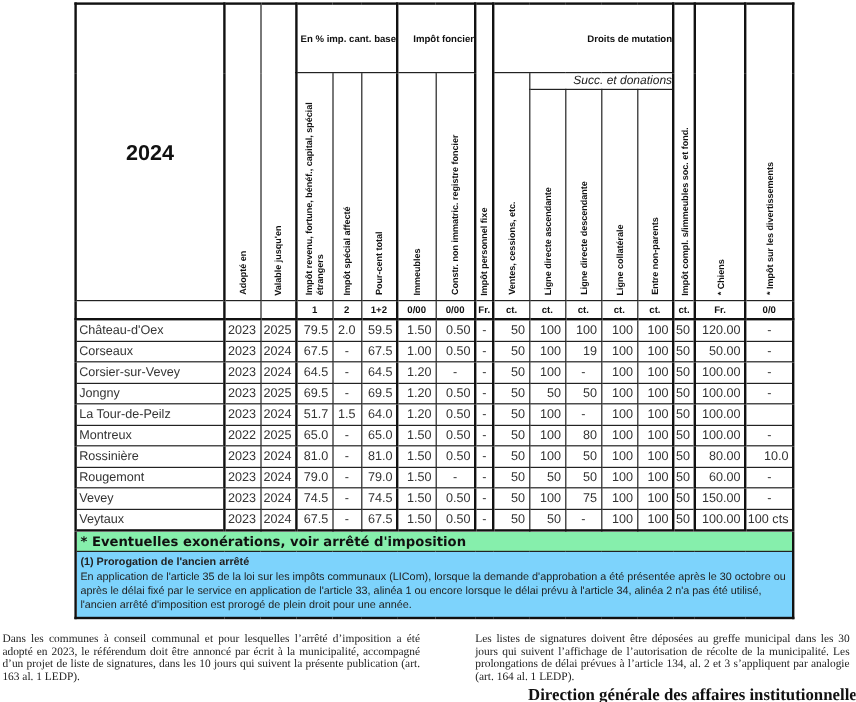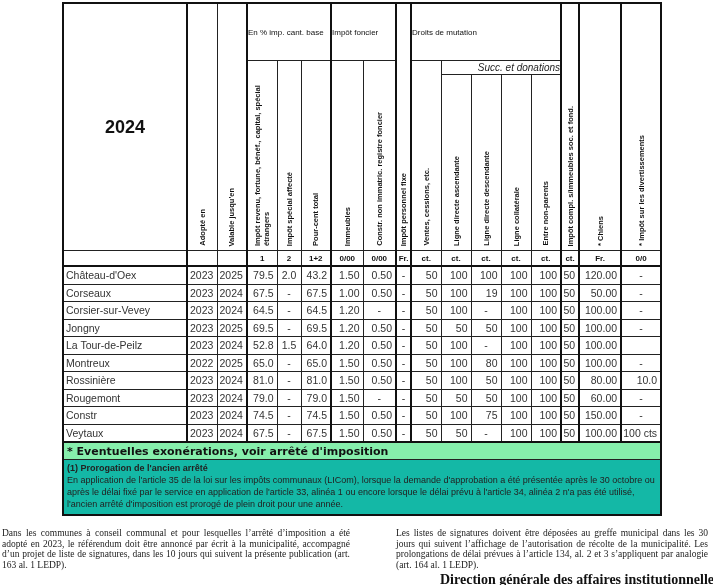--- a/index.html
+++ b/index.html
@@ -5,31 +5,31 @@
   html, body { margin: 0; padding: 0; background: #ffffff; }
   body { width: 713px; height: 585px; position: relative; overflow: hidden; font-family: "Liberation Sans", sans-serif; color: #111; }
   #wrap { position: absolute; left: 62px; top: 2px; width: 598px; }
   table.tax { border-collapse: collapse; width: 598px; table-layout: fixed; font-size: 10px; }
   table.tax td { border: 1px solid #222; padding: 0; overflow: hidden; }
   .thick-l { border-left: 2px solid #111 !important; }
   .thick-r { border-right: 2px solid #111 !important; }
   .thick-t { border-top: 2px solid #111 !important; }
   .thick-b { border-bottom: 2px solid #111 !important; }
   .year { font-weight: bold; font-size: 18px; text-align: center; vertical-align: middle; }
-  .grp { font-weight: normal; font-size: 8px; text-align: left; vertical-align: middle; line-height: 11px; }
+  .grp { font-weight: bold; font-size: 8px; text-align: right; vertical-align: middle; line-height: 11px; }
   .subgrp { font-style: italic; font-size: 10px; text-align: right; color: #222; height: 13px; }
   .vert { height: 175px; vertical-align: bottom; position: relative; }
   .vert span { display: block; writing-mode: vertical-rl; transform: rotate(180deg); font-size: 7.5px; font-weight: bold; line-height: 9px; padding: 4px 1px; margin: 0 auto; white-space: normal; max-height: 170px; text-align: left; }
   .unit { font-size: 8px; font-weight: bold; text-align: center; height: 14px; }
   .row td { height: 16.5px; font-size: 10.5px; color: #333; }
   .num { text-align: right; padding-right: 3px !important; }
   .ctr { text-align: center; margin-left: 26px; }
   .name { padding-left: 2px !important; margin-top: 44px; }
   .note1 { background: #86efac; font-weight: bold; font-size: 11px; padding: 1px 3px !important; height: 14px; font-family: "DejaVu Sans", sans-serif; }
-  .note2 { background: #14b8a6; font-size: 9px; padding: 2px 3px 4px 3px !important; line-height: 12px; color: #222; }
+  .note2 { background: #7dd3fc; font-size: 9px; padding: 2px 3px 4px 3px !important; line-height: 12px; color: #222; }
   .note2 b { display: block; font-size: 9px; }
   .foot { position: absolute; font-family: "Liberation Serif", serif; font-size: 9.5px; line-height: 10.5px; color: #222; text-align: justify; }
   #foot-left { left: 2px; top: 528px; width: 348px; }
   #foot-right { left: 396px; top: 528px; width: 312px; }
   #foot-sign { position: absolute; left: 440px; top: 572px; font-family: "Liberation Serif", serif; font-weight: bold; font-size: 14px; white-space: nowrap; }
 </style>
 </head>
 <body>
 
 <div id="wrap">
@@ -133,21 +133,21 @@
       <td class="unit thick-b thick-r">0/0</td>
     </tr>
   </tbody>
   <tbody id="data-body">
         <tr class="row">
           <td class="name thick-l thick-r">Château-d'Oex</td>
           <td class="name">2023</td>
           <td class="name thick-r">2025</td>
           <td class="num">79.5</td>
           <td class="ctr">2.0</td>
-          <td class="num thick-r">43.2</td>
+          <td class="num thick-r">59.5</td>
           <td class="num">1.50</td>
           <td class="num thick-r">0.50</td>
           <td class="ctr thick-r">-</td>
           <td class="num">50</td>
           <td class="num">100</td>
           <td class="num">100</td>
           <td class="num">100</td>
           <td class="num thick-r">100</td>
           <td class="num thick-r">50</td>
           <td class="num thick-r">120.00</td>
@@ -207,21 +207,21 @@
           <td class="num">100</td>
           <td class="num thick-r">100</td>
           <td class="num thick-r">50</td>
           <td class="num thick-r">100.00</td>
           <td class="ctr thick-r">-</td>
         </tr>
         <tr class="row">
           <td class="name thick-l thick-r">La Tour-de-Peilz</td>
           <td class="name">2023</td>
           <td class="name thick-r">2024</td>
-          <td class="num">52.8</td>
+          <td class="num">51.7</td>
           <td class="ctr">1.5</td>
           <td class="num thick-r">64.0</td>
           <td class="num">1.20</td>
           <td class="num thick-r">0.50</td>
           <td class="ctr thick-r">-</td>
           <td class="num">50</td>
           <td class="num">100</td>
           <td class="ctr">-</td>
           <td class="num">100</td>
           <td class="num thick-r">100</td>
@@ -280,21 +280,21 @@
           <td class="num">50</td>
           <td class="num">50</td>
           <td class="num">50</td>
           <td class="num">100</td>
           <td class="num thick-r">100</td>
           <td class="num thick-r">50</td>
           <td class="num thick-r">60.00</td>
           <td class="ctr thick-r">-</td>
         </tr>
         <tr class="row">
-          <td class="name thick-l thick-r">Constr</td>
+          <td class="name thick-l thick-r">Vevey</td>
           <td class="name">2023</td>
           <td class="name thick-r">2024</td>
           <td class="num">74.5</td>
           <td class="ctr">-</td>
           <td class="num thick-r">74.5</td>
           <td class="num">1.50</td>
           <td class="num thick-r">0.50</td>
           <td class="ctr thick-r">-</td>
           <td class="num">50</td>
           <td class="num">100</td>

